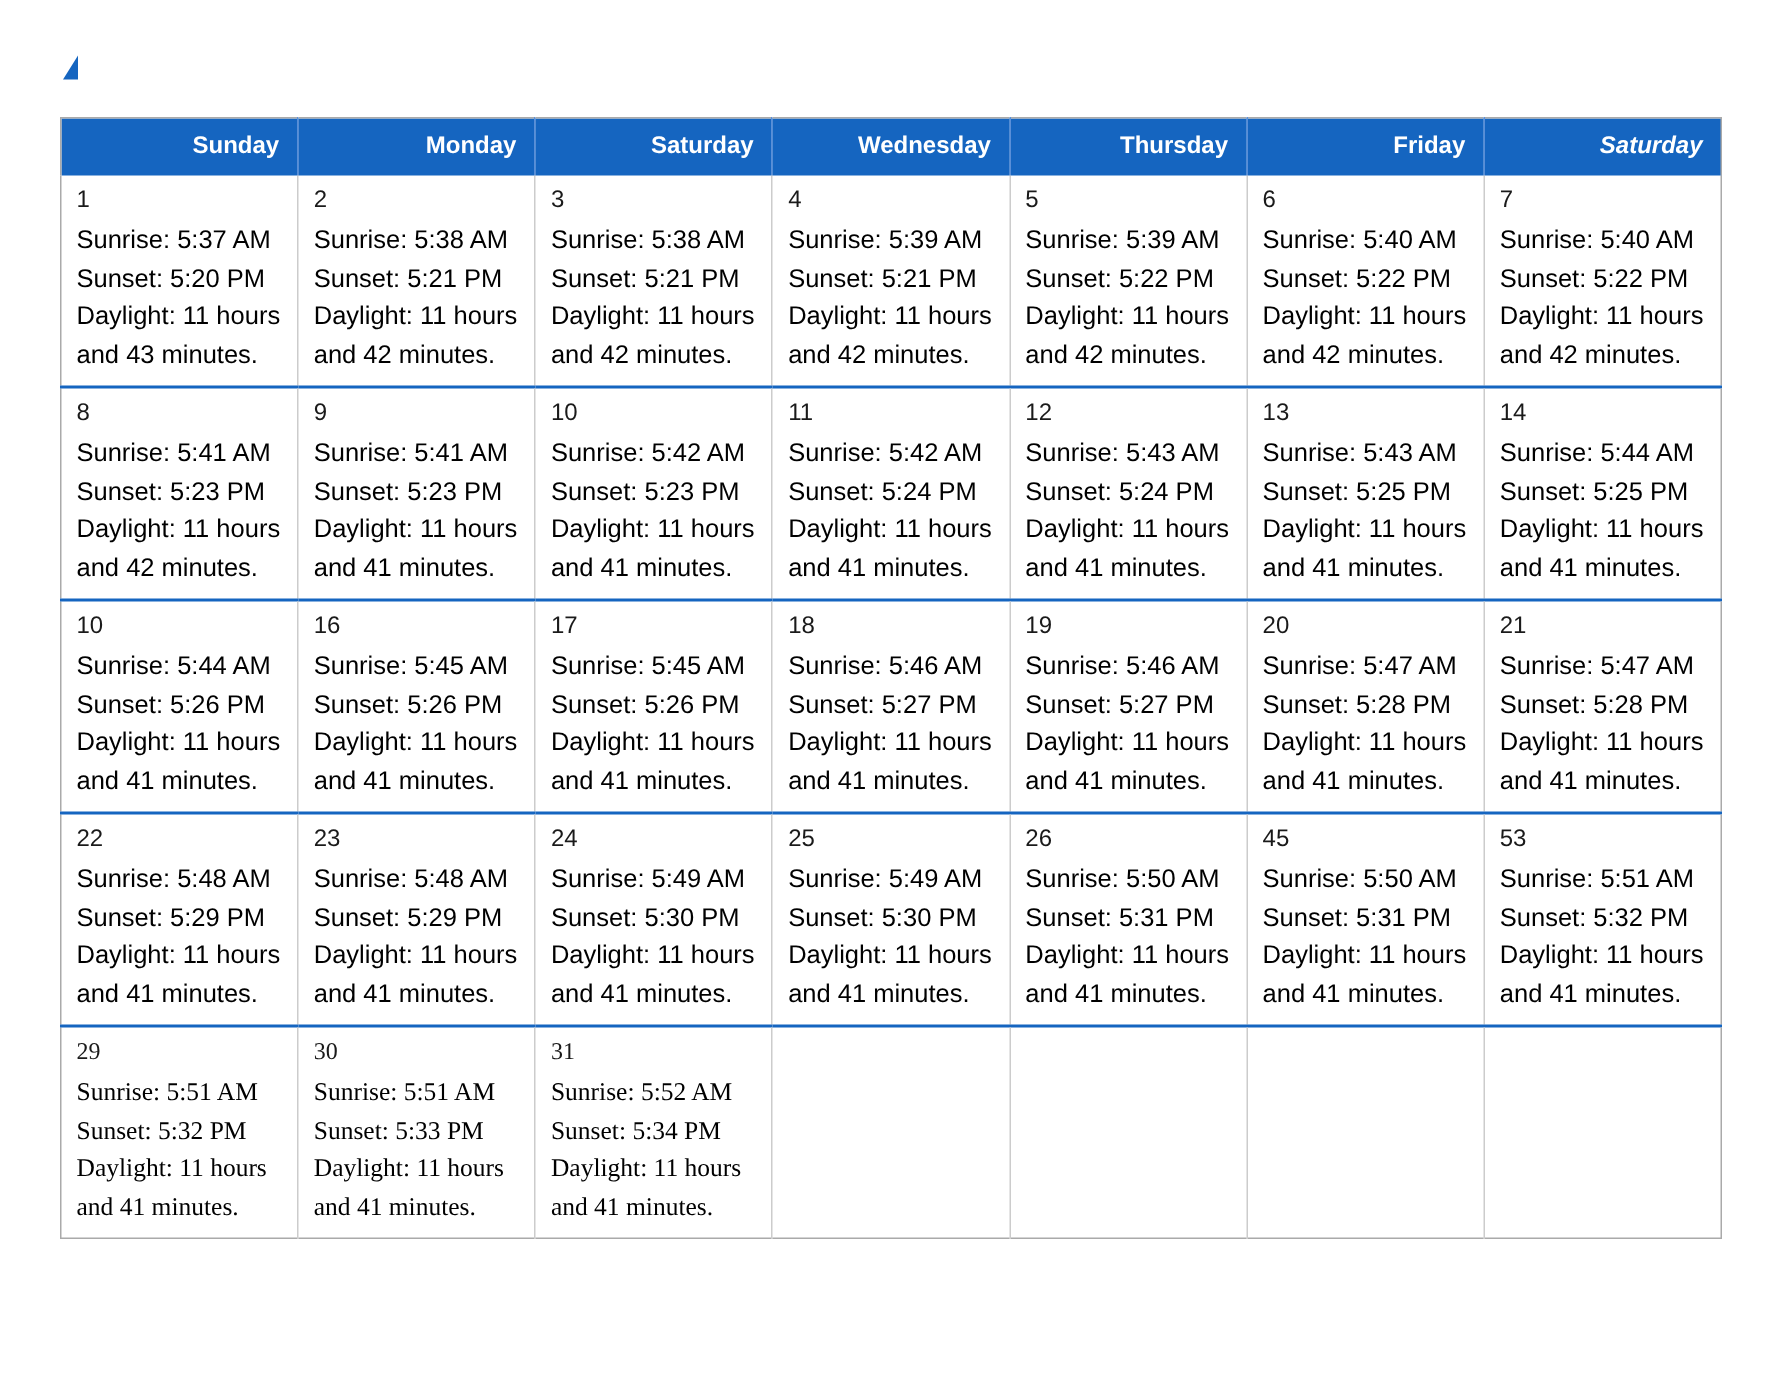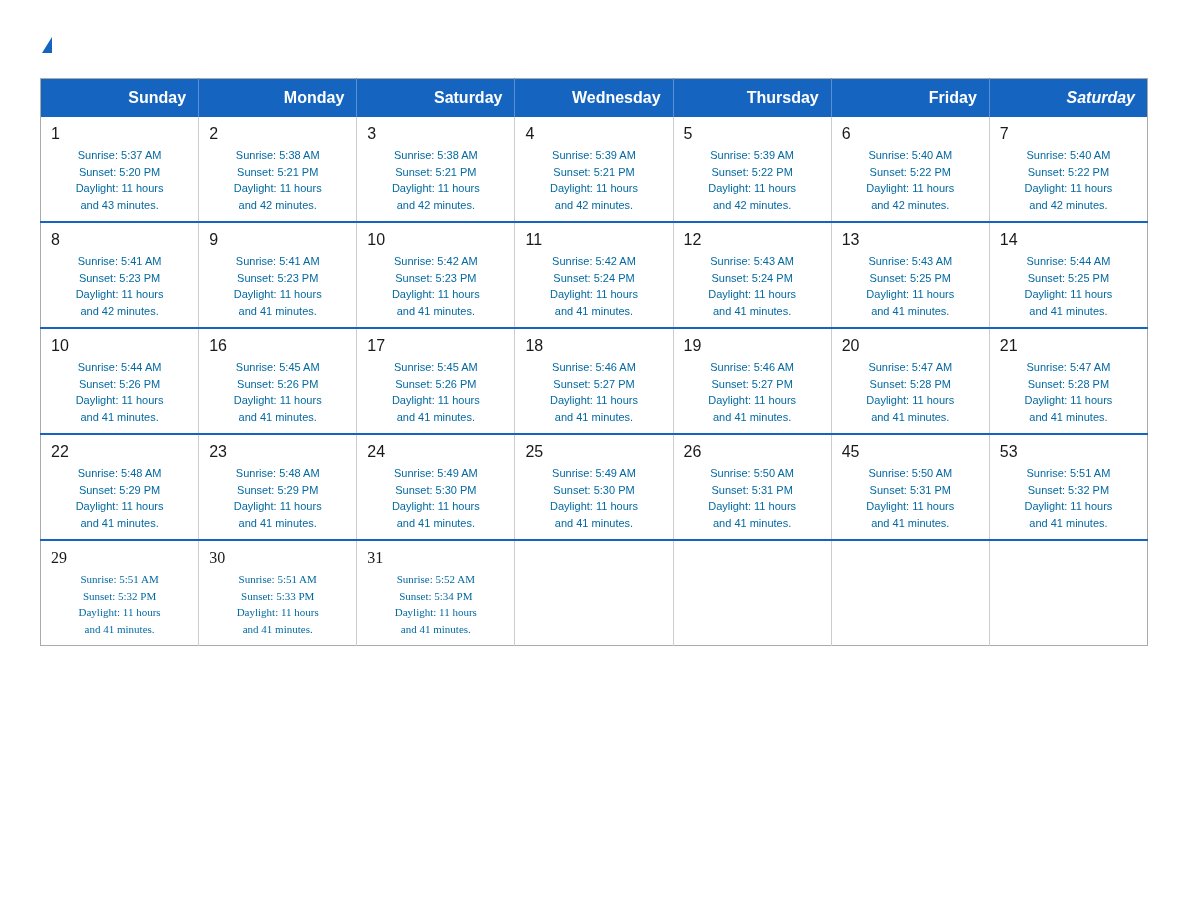--- a/index.html
+++ b/index.html
@@ -94,24 +94,23 @@
       font-family: Liberation Serif, serif;
     }
     .day-number {
       font-size: 16px;
       font-weight: normal;
       color: #1a1a1a;
       display: block;
       margin-bottom: 4px;
     }
     .day-info {
-      font-size: 11px;
-      color: #0369a1;
+      font-size: 17px;
+      color: #000000;
       line-height: 1.5;
-      text-align: center;
     }
     .empty-cell {
       background: #fff;
     }
   </style>
 </head>
 <body>
 
 <div class="header-row">
   <div class="logo">

